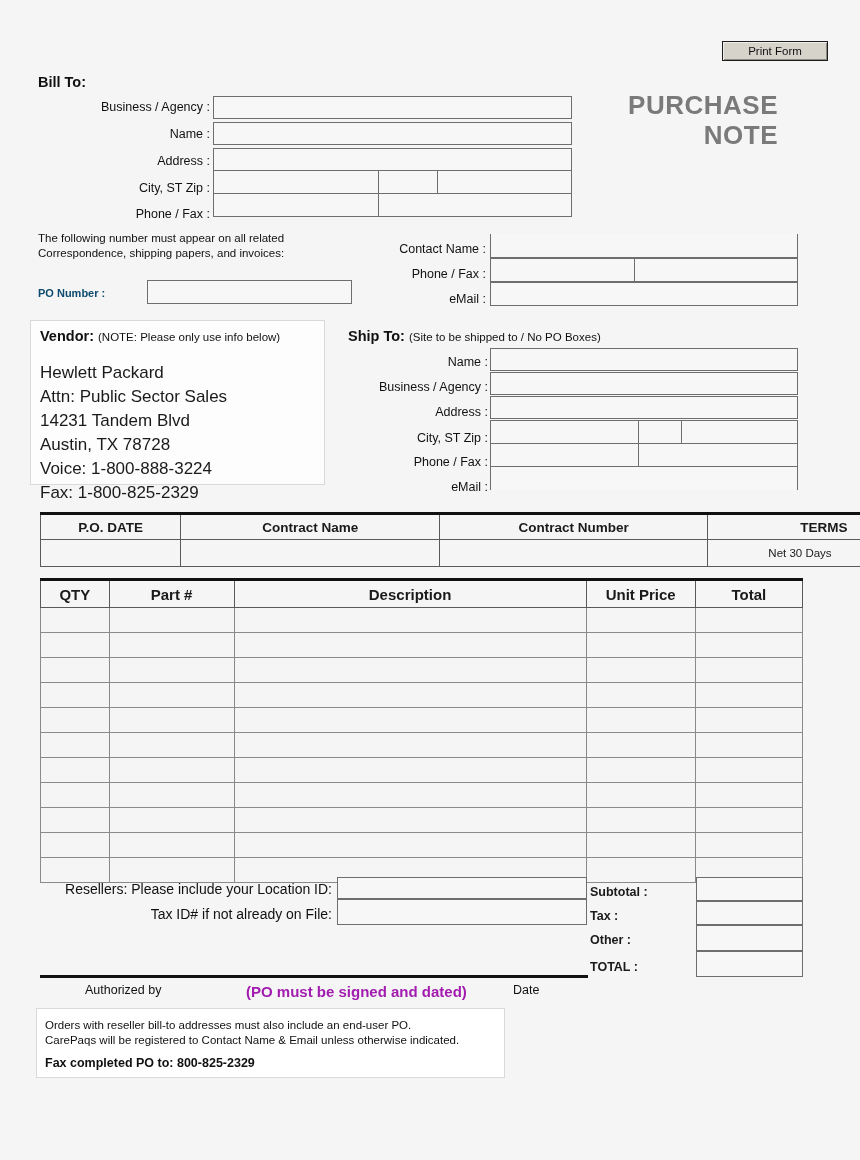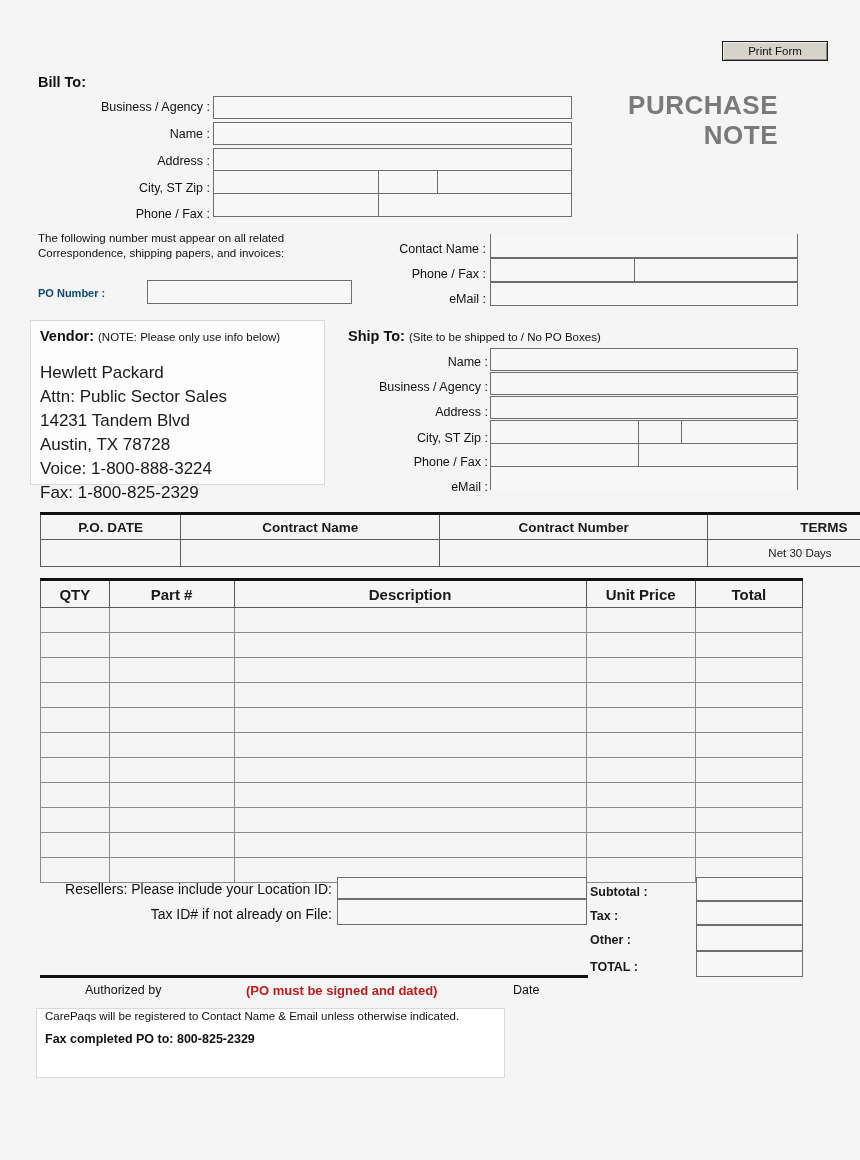--- a/index.html
+++ b/index.html
@@ -152,21 +152,21 @@
     white-space: nowrap;
   }
 
   
   #sig-rule {
     left: 40px; top: 975px;
     width: 548px; height: 0;
     border-top: 3px solid #111;
   }
   .sig-lbl { font-size: 12.5px; color: #111; }
-  .sig-lbl-b { font-size: 13px; font-weight: bold; color: #b91c1c; }
+  .sig-lbl-b { font-size: 15px; font-weight: bold; color: #a21caf; }
 
   
   #footer-note {
     left: 36px; top: 1008px;
     width: 469px; height: 70px;
     background: #ffffff;
     border: 1px solid #d9d9d9;
   }
   #footer-note .ln { font-size: 11.5px; line-height: 15px; color: #111; }
   #footer-note .bold { font-weight: bold; font-size: 12.5px; }
@@ -384,17 +384,18 @@
 
   <div class="abs tot-label" style="left:590px; top:955px; width:100px;">TOTAL :</div>
   <div class="abs box" style="left:696px; top:951px; width:107px; height:26px;"></div>
 
   <div class="abs" id="sig-rule"></div>
   <div class="abs sig-lbl" style="left:85px; top:983px;">Authorized by</div>
   <div class="abs sig-lbl-b" style="left:246px; top:983px;">(PO must be signed and dated)</div>
   <div class="abs sig-lbl" style="left:513px; top:983px;">Date</div>
 
   <div class="abs" id="footer-note">
+    <div class="ln" style="margin:9px 0 0 8px;">Orders with reseller bill-to addresses must also include an end-user PO.</div>
     <div class="ln" style="margin:0 0 8px 8px;">CarePaqs will be registered to Contact Name &amp; Email unless otherwise indicated.</div>
     <div class="ln bold" style="margin:1px 0 0 8px;">Fax completed PO to: 800-825-2329</div>
   </div>
 
 </div>
 
 </body></html>

